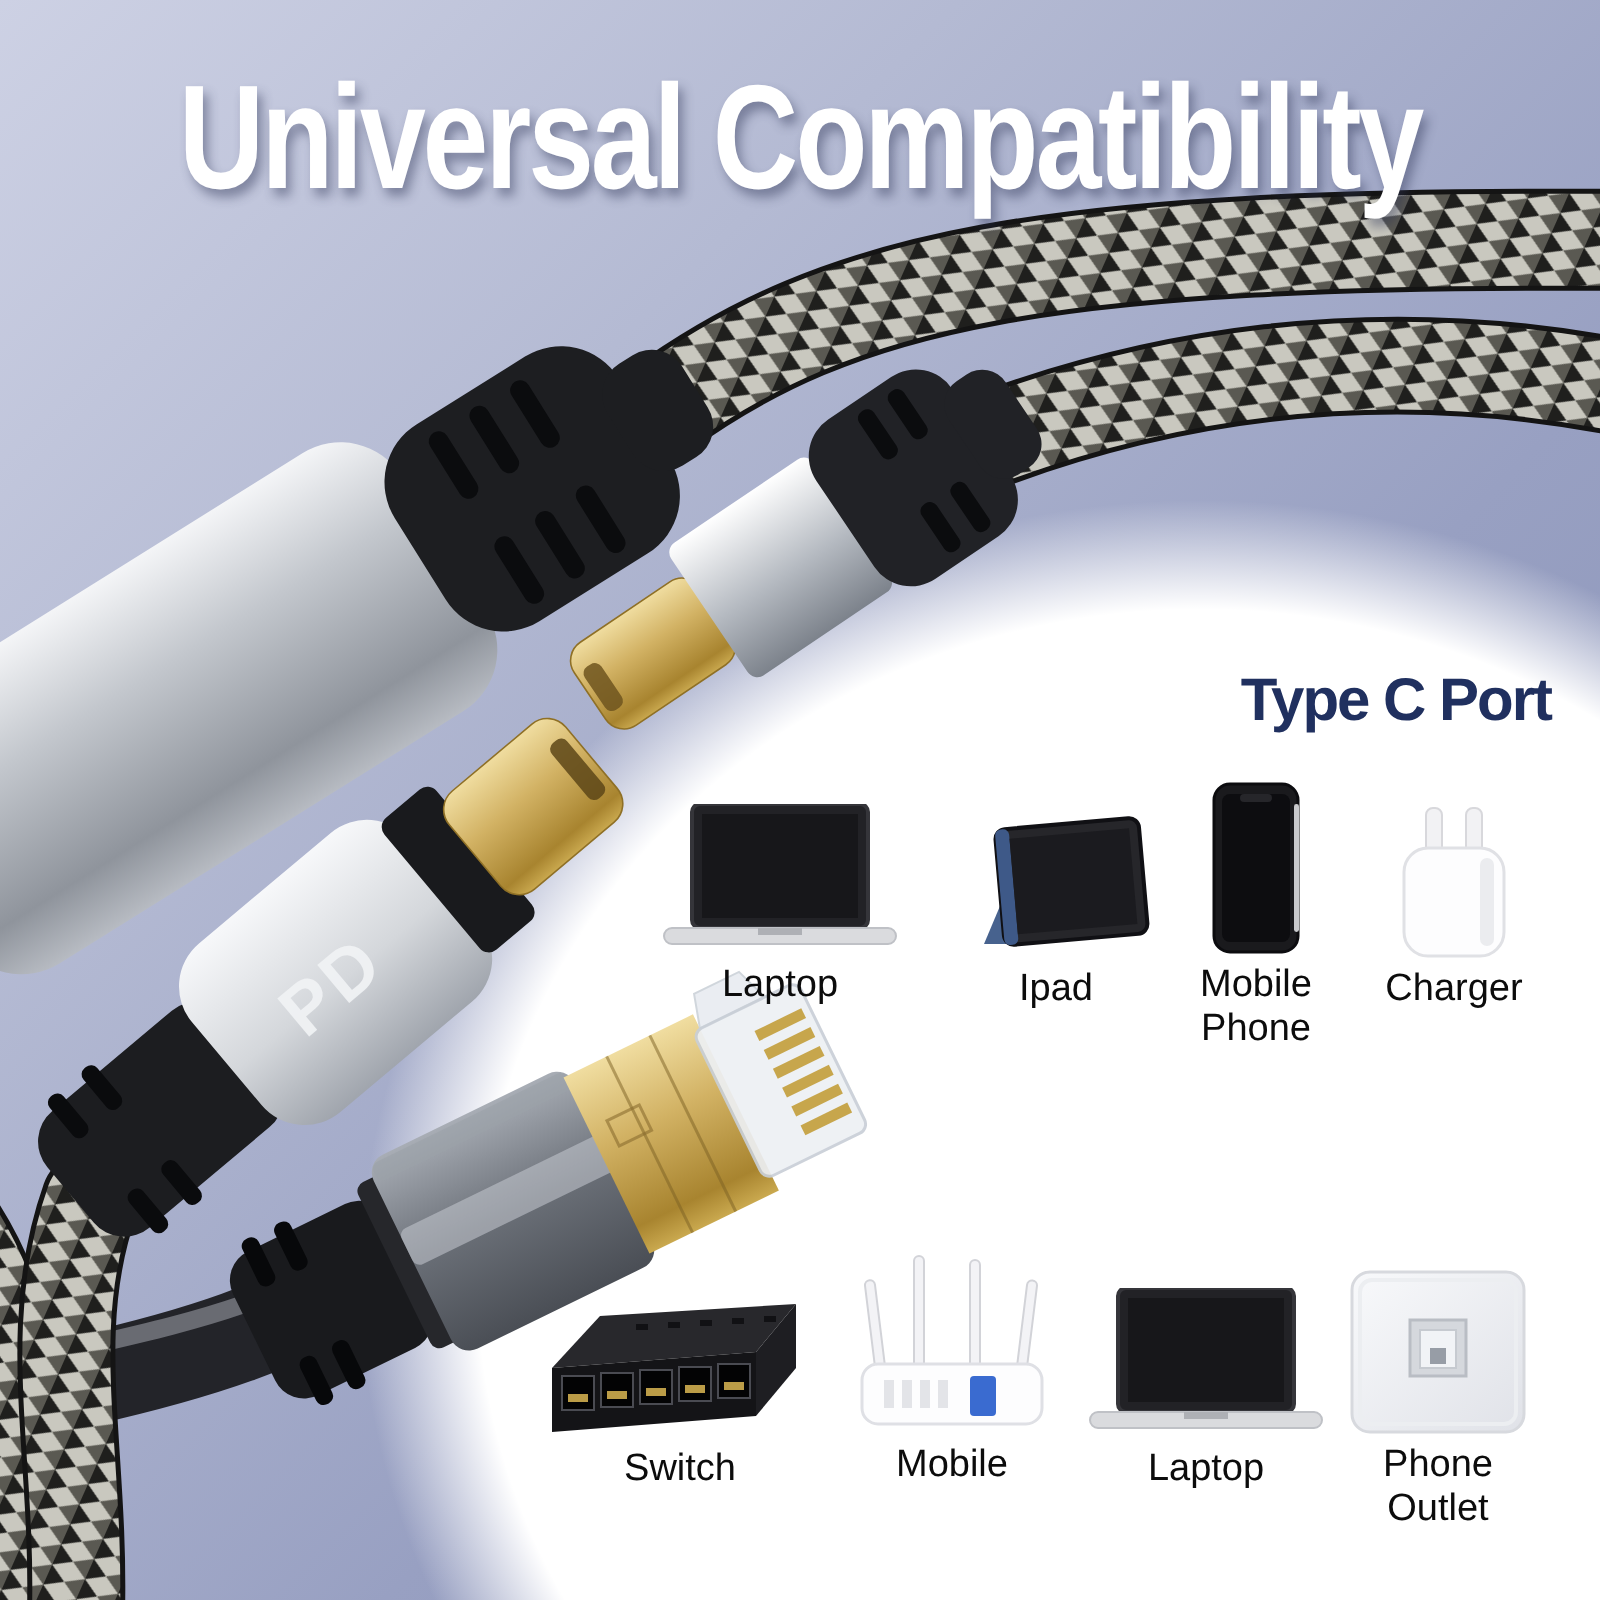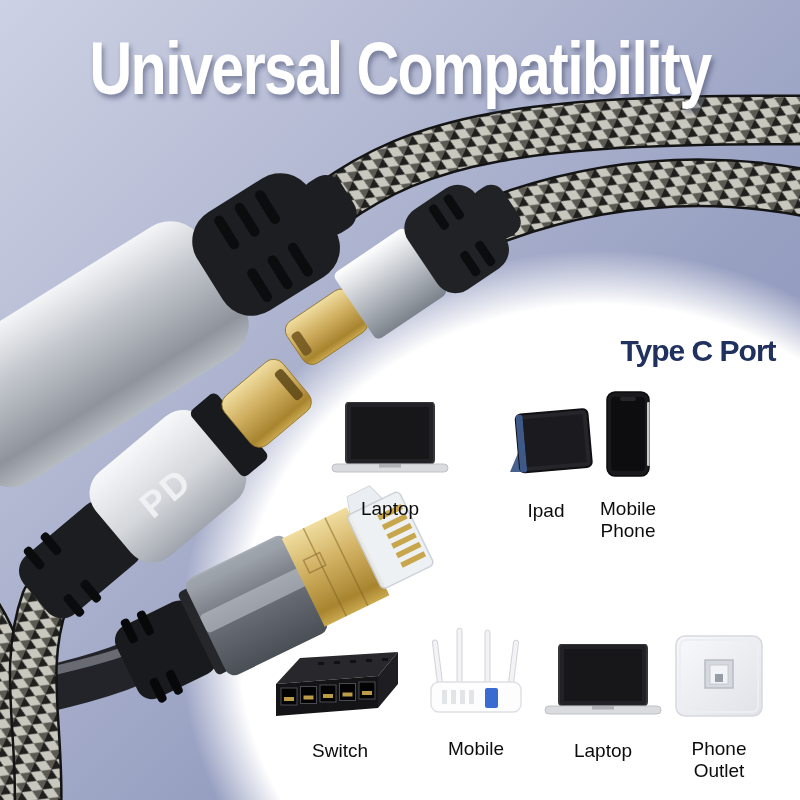--- a/index.html
+++ b/index.html
@@ -17,24 +17,24 @@
   }
   .section-heading{
     position:absolute;text-align:center;font-weight:bold;color:#20305f;letter-spacing:-1px;margin-left:16px;
   }
   #heading-typec{left:582px;top:334px;width:200px;font-size:30px;}
   #heading-ethernet{left:563px;top:550px;width:220px;font-size:29px;}
   .cell{position:absolute;display:flex;flex-direction:column;align-items:center;}
   .icon-box{display:flex;align-items:flex-end;justify-content:center;}
   .row1 .icon-box{height:88px;}
   .row2 .icon-box{height:92px;}
-  .lbl{font-size:19px;color:#0c0c0c;text-align:center;line-height:1.18;margin-top:20px;}
+  .lbl{font-size:19px;color:#0c0c0c;text-align:center;line-height:1.18;margin-top:4px;}
   
   #cell-laptop1{left:330px;top:390px;width:120px;}
-  #cell-ipad{left:496px;top:392px;width:100px;}
+  #cell-ipad{left:478px;top:392px;width:100px;}
   #cell-phone{left:593px;top:390px;width:70px;}
   #cell-charger{left:691px;top:392px;width:72px;}
   
   #cell-switch{left:274px;top:628px;width:132px;}
   #cell-router{left:428px;top:626px;width:96px;}
   #cell-laptop2{left:543px;top:628px;width:120px;}
   #cell-wall{left:674px;top:626px;width:90px;}
 </style>
 </head>
 <body>
@@ -209,20 +209,31 @@
       <svg width="48" height="88" viewBox="0 0 48 88">
         <rect x="3" y="2" width="42" height="84" rx="8" fill="#1a1a1d" stroke="#0c0c0f" stroke-width="1.5"></rect>
         <rect x="7" y="7" width="34" height="74" rx="4" fill="#0d0d10"></rect>
         <rect x="43" y="12" width="2.5" height="64" rx="1.2" fill="#c9cacd"></rect>
         <rect x="16" y="7" width="16" height="4" rx="2" fill="#26262a"></rect>
       </svg>
     </div>
     <div class="lbl">Mobile Phone</div>
   </div>
 
+  <div class="cell row1" id="cell-charger">
+    <div class="icon-box">
+      <svg width="58" height="78" viewBox="0 0 58 78">
+        <rect x="15" y="2" width="8" height="24" rx="3.5" fill="#f2f2f4" stroke="#d8d8dc" stroke-width="1"></rect>
+        <rect x="35" y="2" width="8" height="24" rx="3.5" fill="#f2f2f4" stroke="#d8d8dc" stroke-width="1"></rect>
+        <rect x="4" y="22" width="50" height="54" rx="12" fill="#fdfdfe" stroke="#e0e1e5" stroke-width="1.5"></rect>
+        <rect x="42" y="27" width="7" height="44" rx="3.5" fill="#ebecef"></rect>
+      </svg>
+    </div>
+    <div class="lbl">Charger</div>
+  </div>
 
   <div class="cell row2" id="cell-switch">
     <div class="icon-box">
       <svg width="132" height="78" viewBox="0 0 132 78">
         <polygon points="26,16 124,10 104,34 2,42" fill="#28282c"></polygon>
         <rect x="44" y="20" width="6" height="3" fill="#111114"></rect>
         <rect x="60" y="19" width="6" height="3" fill="#111114"></rect>
         <rect x="76" y="18" width="6" height="3" fill="#111114"></rect>
         <rect x="92" y="17" width="6" height="3" fill="#111114"></rect>
         <rect x="108" y="16" width="6" height="3" fill="#111114"></rect>

